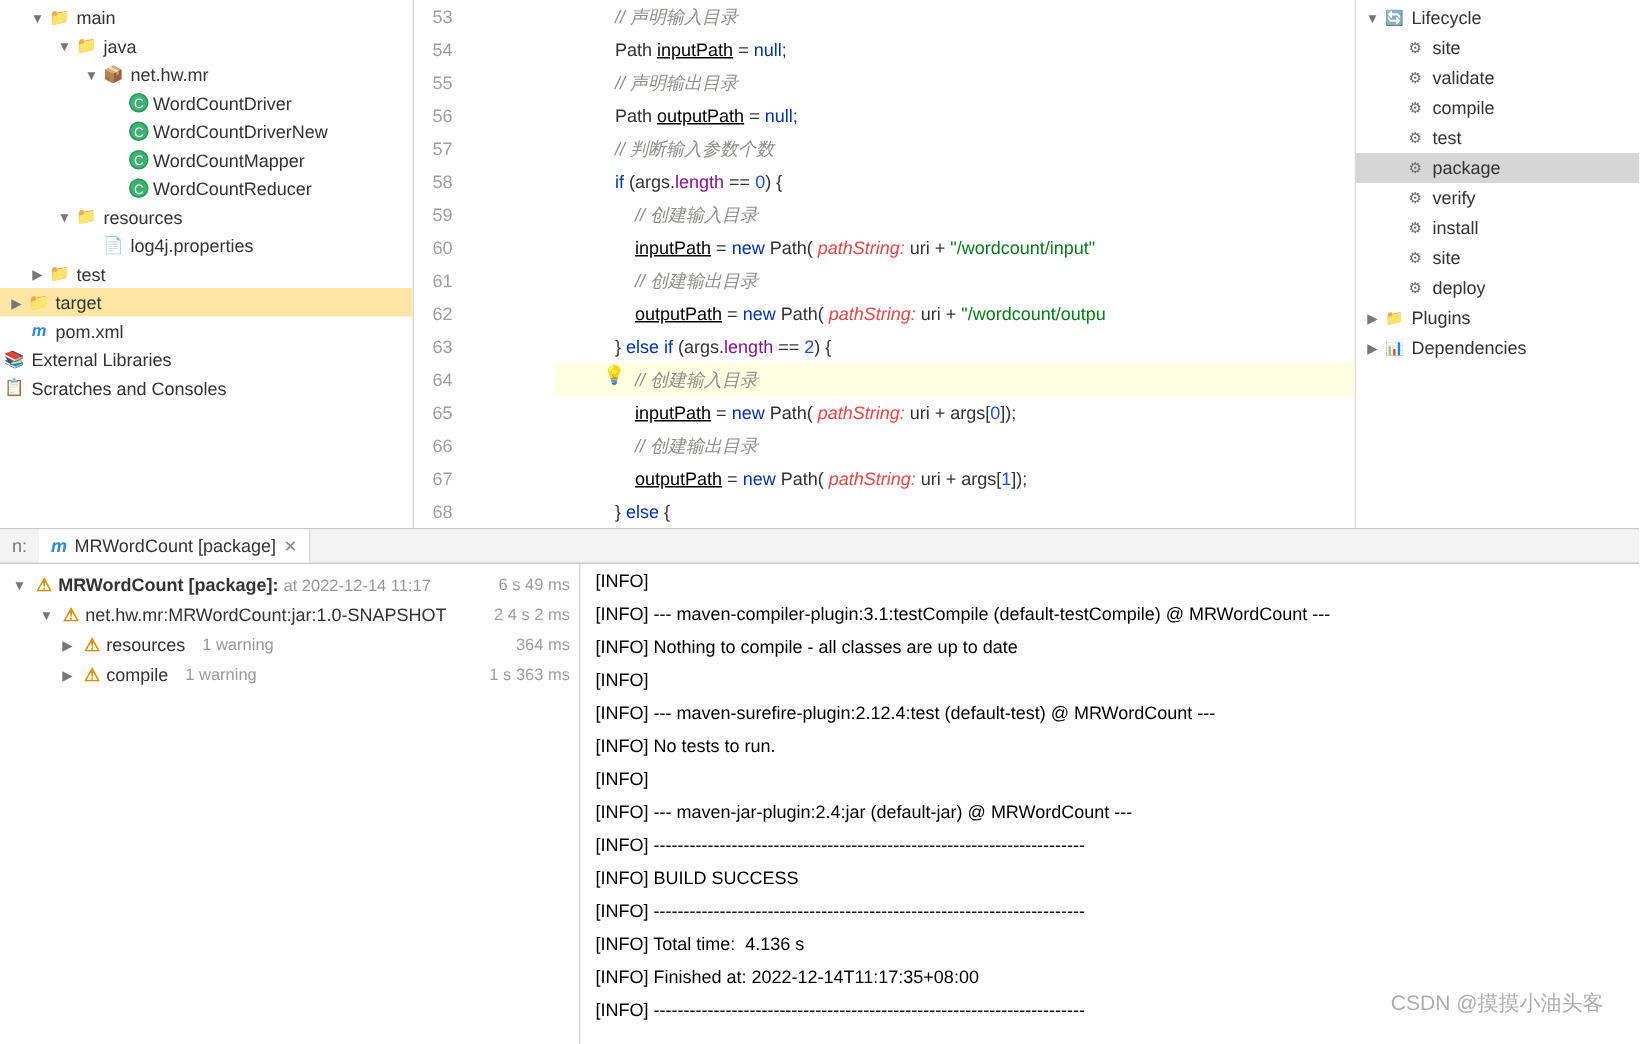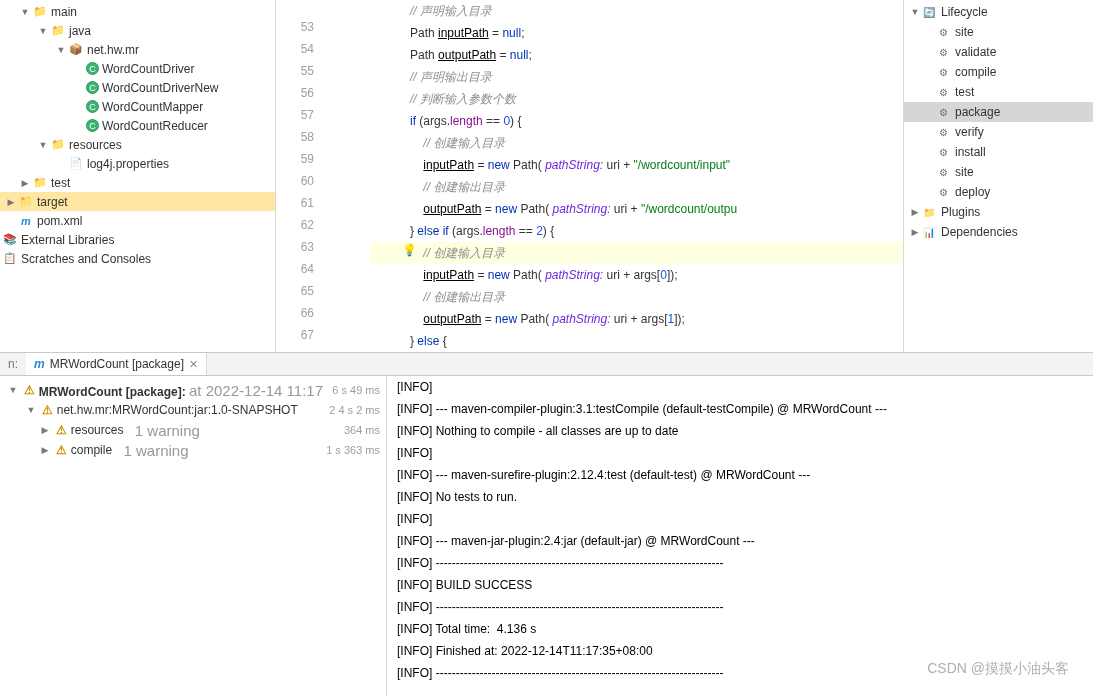--- a/index.html
+++ b/index.html
@@ -8,48 +8,48 @@
 .project-tree{width:276px;overflow:hidden;padding-top:2px;border-right:1px solid #d9d9d9;}
 .tree-row{display:flex;align-items:center;height:19px;padding-right:4px;white-space:nowrap;cursor:pointer;}
 .tree-row.sel{background:#ffe7a3;}
 .arrow{width:14px;text-align:center;color:#777;font-size:9px;}
 .ic{width:16px;height:16px;display:inline-flex;align-items:center;justify-content:center;margin-right:3px;font-size:11px;}
 .dir{color:#87939A;}
 .dir-open{color:#b8a87a;}
 .java-ic{width:13px;height:13px;border-radius:50%;background:#3cb371;color:#fff;font-size:9px;border:1px solid #2a9a5a;}
 .pad{display:inline-block;}
 .editor{flex:1;display:flex;background:#fff;position:relative;overflow:hidden;}
-.gutter{width:56px;text-align:right;color:#A0A0A0;padding:16px 18px 0 0;}
+.gutter{width:56px;text-align:center;color:#A0A0A0;padding:0 18px 0 0;}
 .gline{height:22px;line-height:22px;}
 .fold-zone{width:30px;}
 .code{flex:1;font-family:Consolas,monospace;font-size:13px;line-height:22px;padding-left:8px;}
 .cline{height:22px;white-space:pre;}
 .cline.hl{background:#FFFFE1;}
 .cc-cmt{color:#8E908C;font-style:italic;}
 .cc-kw{color:#0033B3;}
 .cc-lit{color:#0033B3;}
 .cc-field{color:#871094;}
 .cc-str{color:#067D17;}
-.cc-param{color:#6d28d9;font-style:italic;}
+.cc-param{color:#ef4444;font-style:italic;}
 .cc-var{color:#000;}
 .underlined{text-decoration:underline;}
 .cc-idx{color:#1750EB;}
 .maven{width:190px;border-left:1px solid #d9d9d9;padding-top:2px;}
 .mv-row{display:flex;align-items:center;height:20px;padding-left:4px;cursor:pointer;}
 .mv-row.sel{background:#D6D6D6;}
 .mv-ic{width:15px;height:15px;margin-right:4px;display:inline-flex;align-items:center;justify-content:center;font-size:10px;}
 .gear{color:#6e6e6e;}
 .tab-bar{display:flex;align-items:center;height:23px;border-bottom:1px solid #c9c9c9;background:#f3f3f3;}
 .tab{display:flex;align-items:center;height:22px;padding:0 8px;gap:5px;border-right:1px solid #ddd;background:#fff;}
 .bottom-pane{flex:1;display:flex;overflow:hidden;}
 .run-tree{width:387px;border-right:1px solid #d9d9d9;padding:4px 6px;}
 .rt-row{display:flex;align-items:center;height:20px;gap:4px;white-space:nowrap;}
 .rt-warn{color:#d98f00;font-weight:bold;}
 .rt-time{color:#9e9e9e;font-size:11px;margin-left:auto;}
-.rt-sub{color:#999;font-size:15px;}
+.rt-sub{color:#999;font-size:11px;}
 .console{flex:1;font-family:Consolas,monospace;font-size:13px;line-height:22px;padding-left:10px;overflow:hidden;}
 .cons-line{white-space:pre;}
 .tag-info{color:#000;}
 .cons-link{color:#0066cc;text-decoration:underline;}
 .bulb{position:absolute;left:126px;top:243px;width:16px;height:16px;color:#D9A100;}
 .watermark{position:fixed;right:24px;bottom:18px;color:rgba(120,120,120,.6);font-size:14px;}
 .close-x{color:#888;font-size:11px;cursor:pointer;}
 </style>
 </head>
 <body>
@@ -149,22 +149,22 @@
         <div class="gline">64</div>
         <div class="gline">65</div>
         <div class="gline">66</div>
         <div class="gline">67</div>
         <div class="gline">68</div>
       </div>
     <div class="fold-zone"></div>
     <div class="code" id="codebody">
         <div class="cline">            <span class="cc-cmt">// 声明输入目录</span></div>
         <div class="cline">            Path <span class="underlined cc-var">inputPath</span> = <span class="cc-lit">null</span>;</div>
+        <div class="cline">            <span class="cc-cmt">// 声明输出目录</span></div>
         <div class="cline">            Path <span class="underlined cc-var">outputPath</span> = <span class="cc-lit">null</span>;</div>
-        <div class="cline">            <span class="cc-cmt">// 声明输出目录</span></div>
         <div class="cline">            <span class="cc-cmt">// 判断输入参数个数</span></div>
         <div class="cline">            <span class="cc-kw">if</span> (args.<span class="cc-field">length</span> == <span class="cc-idx">0</span>) {</div>
         <div class="cline">                <span class="cc-cmt">// 创建输入目录</span></div>
         <div class="cline">                <span class="underlined cc-var">inputPath</span> = <span class="cc-kw">new</span> Path( <span class="cc-param">pathString:</span> uri + <span class="cc-str">"/wordcount/input"</span></div>
         <div class="cline">                <span class="cc-cmt">// 创建输出目录</span></div>
         <div class="cline">                <span class="underlined cc-var">outputPath</span> = <span class="cc-kw">new</span> Path( <span class="cc-param">pathString:</span> uri + <span class="cc-str">"/wordcount/outpu</span></div>
         <div class="cline">            } <span class="cc-kw">else if</span> (args.<span class="cc-field">length</span> == <span class="cc-idx">2</span>) {</div>
         <div class="cline hl">                <span class="cc-cmt">// 创建输入目录</span></div>
         <div class="cline">                <span class="underlined cc-var">inputPath</span> = <span class="cc-kw">new</span> Path( <span class="cc-param">pathString:</span> uri + args[<span class="cc-idx">0</span>]);</div>
         <div class="cline">                <span class="cc-cmt">// 创建输出目录</span></div>

